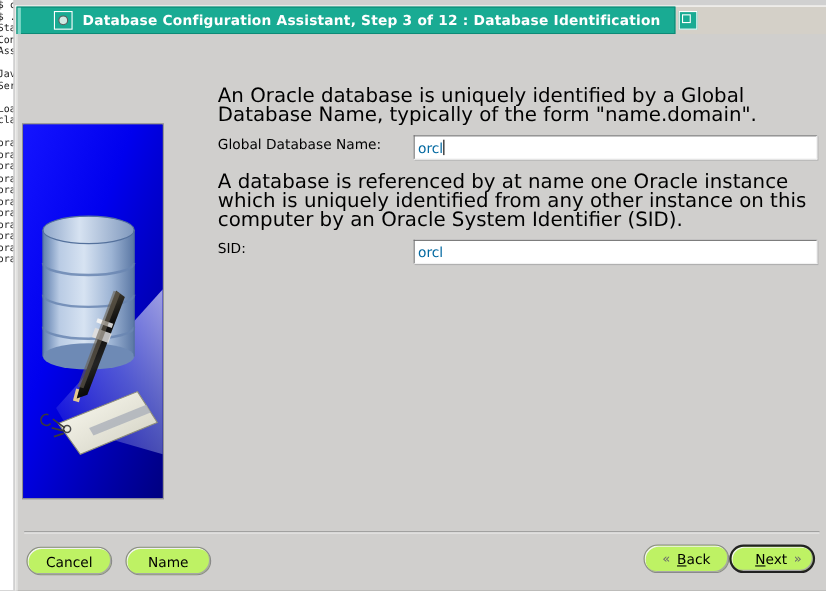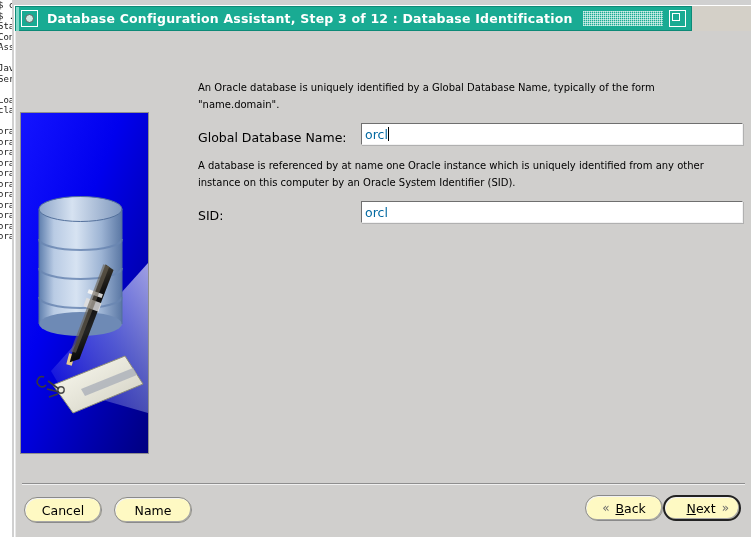--- a/index.html
+++ b/index.html
@@ -57,27 +57,28 @@
     background: #d4d0c8;
     border-left: 1px solid #ffffff;
     border-top: 1px solid #ffffff;
     box-sizing: border-box;
   }
 
   
   #titlebar {
     position: absolute;
     left: 0; top: 0;
-    width: 677px;
+    width: 599px;
     height: 25px;
     background: #19ab93;
     display: flex;
     align-items: center;
     box-sizing: border-box;
     border: 1px solid #0d8a77;
+    padding-left: 28px;
   }
   #titlebar-left-deco {
     position: absolute;
     left: 0; top: 0; width: 3px; height: 25px;
     background: #7fd7c8;
   }
   .tb-icon {
     width: 17px; height: 17px;
     margin-left: 5px;
     background: #19ab93;
@@ -167,31 +168,32 @@
   .ill-svg { display:block; width:127px; height:340px; }
 
   
   #content {
     position: absolute;
     left: 182px;
     top: 48px;
     width: 545px;
   }
   .para {
-    font-size: 10px;
+    font-size: 18px;
     color: #000000;
     line-height: 17px;
     margin: 0 14px 10px 0;
     width: 541px;
   }
   .field-row {
     display: flex;
-    align-items: flex-end;
+    align-items: flex-start;
     margin: 0 0 12px 0;
     height: 22px;
+    gap: 15px;
   }
   .field-label {
     font-size: 12.5px;
     color: #000000;
     width: 163px;
     flex: 0 0 163px;
     white-space: nowrap;
   }
   .field-label.sid { }
   .textfield {
@@ -247,21 +249,21 @@
     top: 464px;
     display: flex;
     gap: 0px;
   }
 
   .btn {
     position: relative;
     height: 26px;
     min-width: 78px;
     padding: 0 12px;
-    background: #fef9c3;
+    background: #bef264;
     border: 1px solid #8a8a8a;
     border-radius: 13px;
     box-sizing: border-box;
     display: flex;
     align-items: center;
     justify-content: center;
     gap: 6px;
     font-size: 12.5px;
     color: #000000;
     cursor: default;

